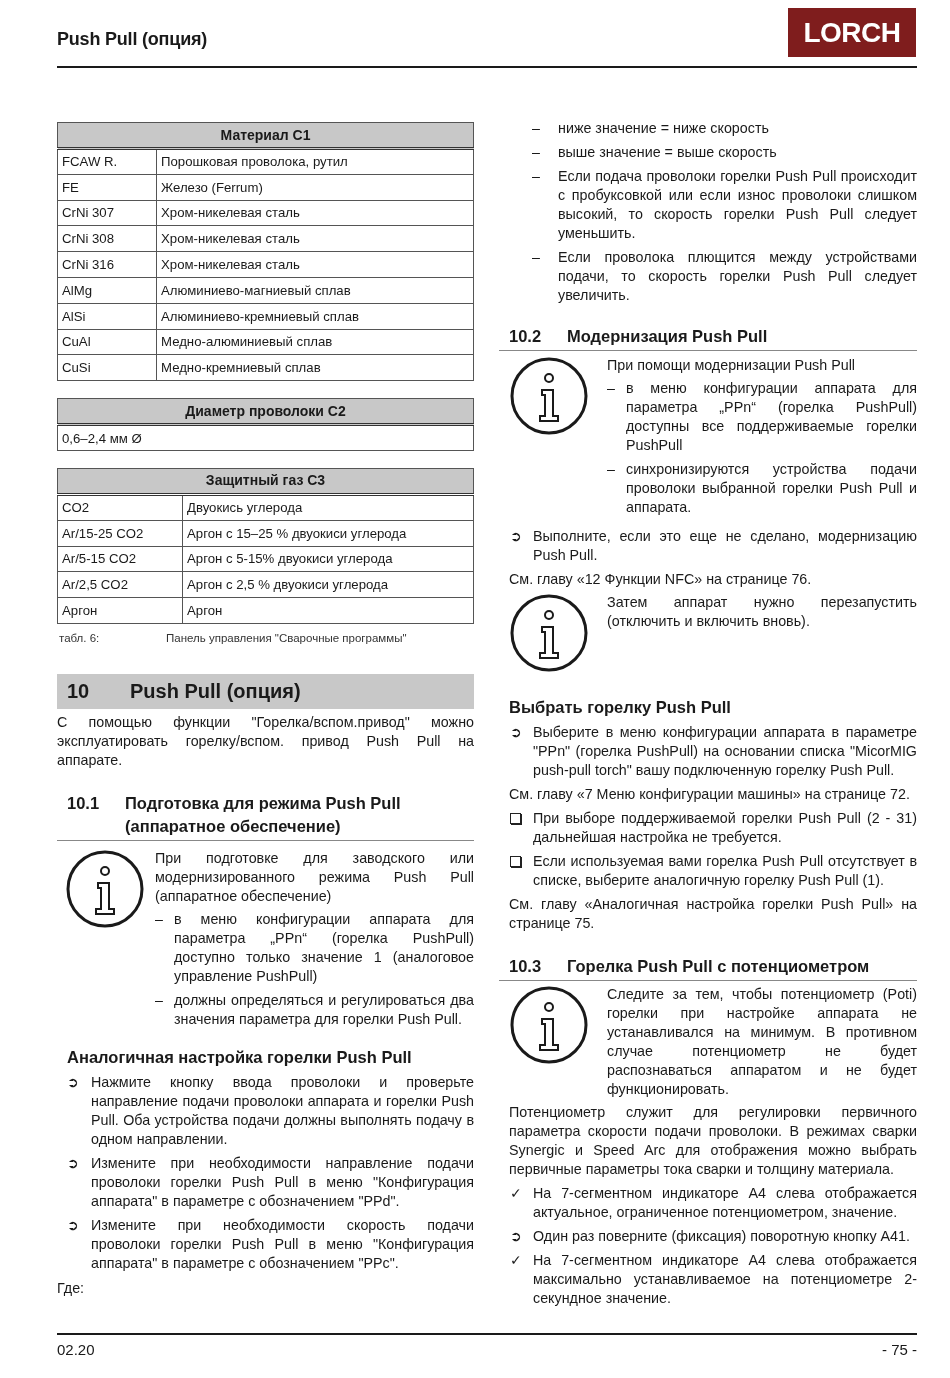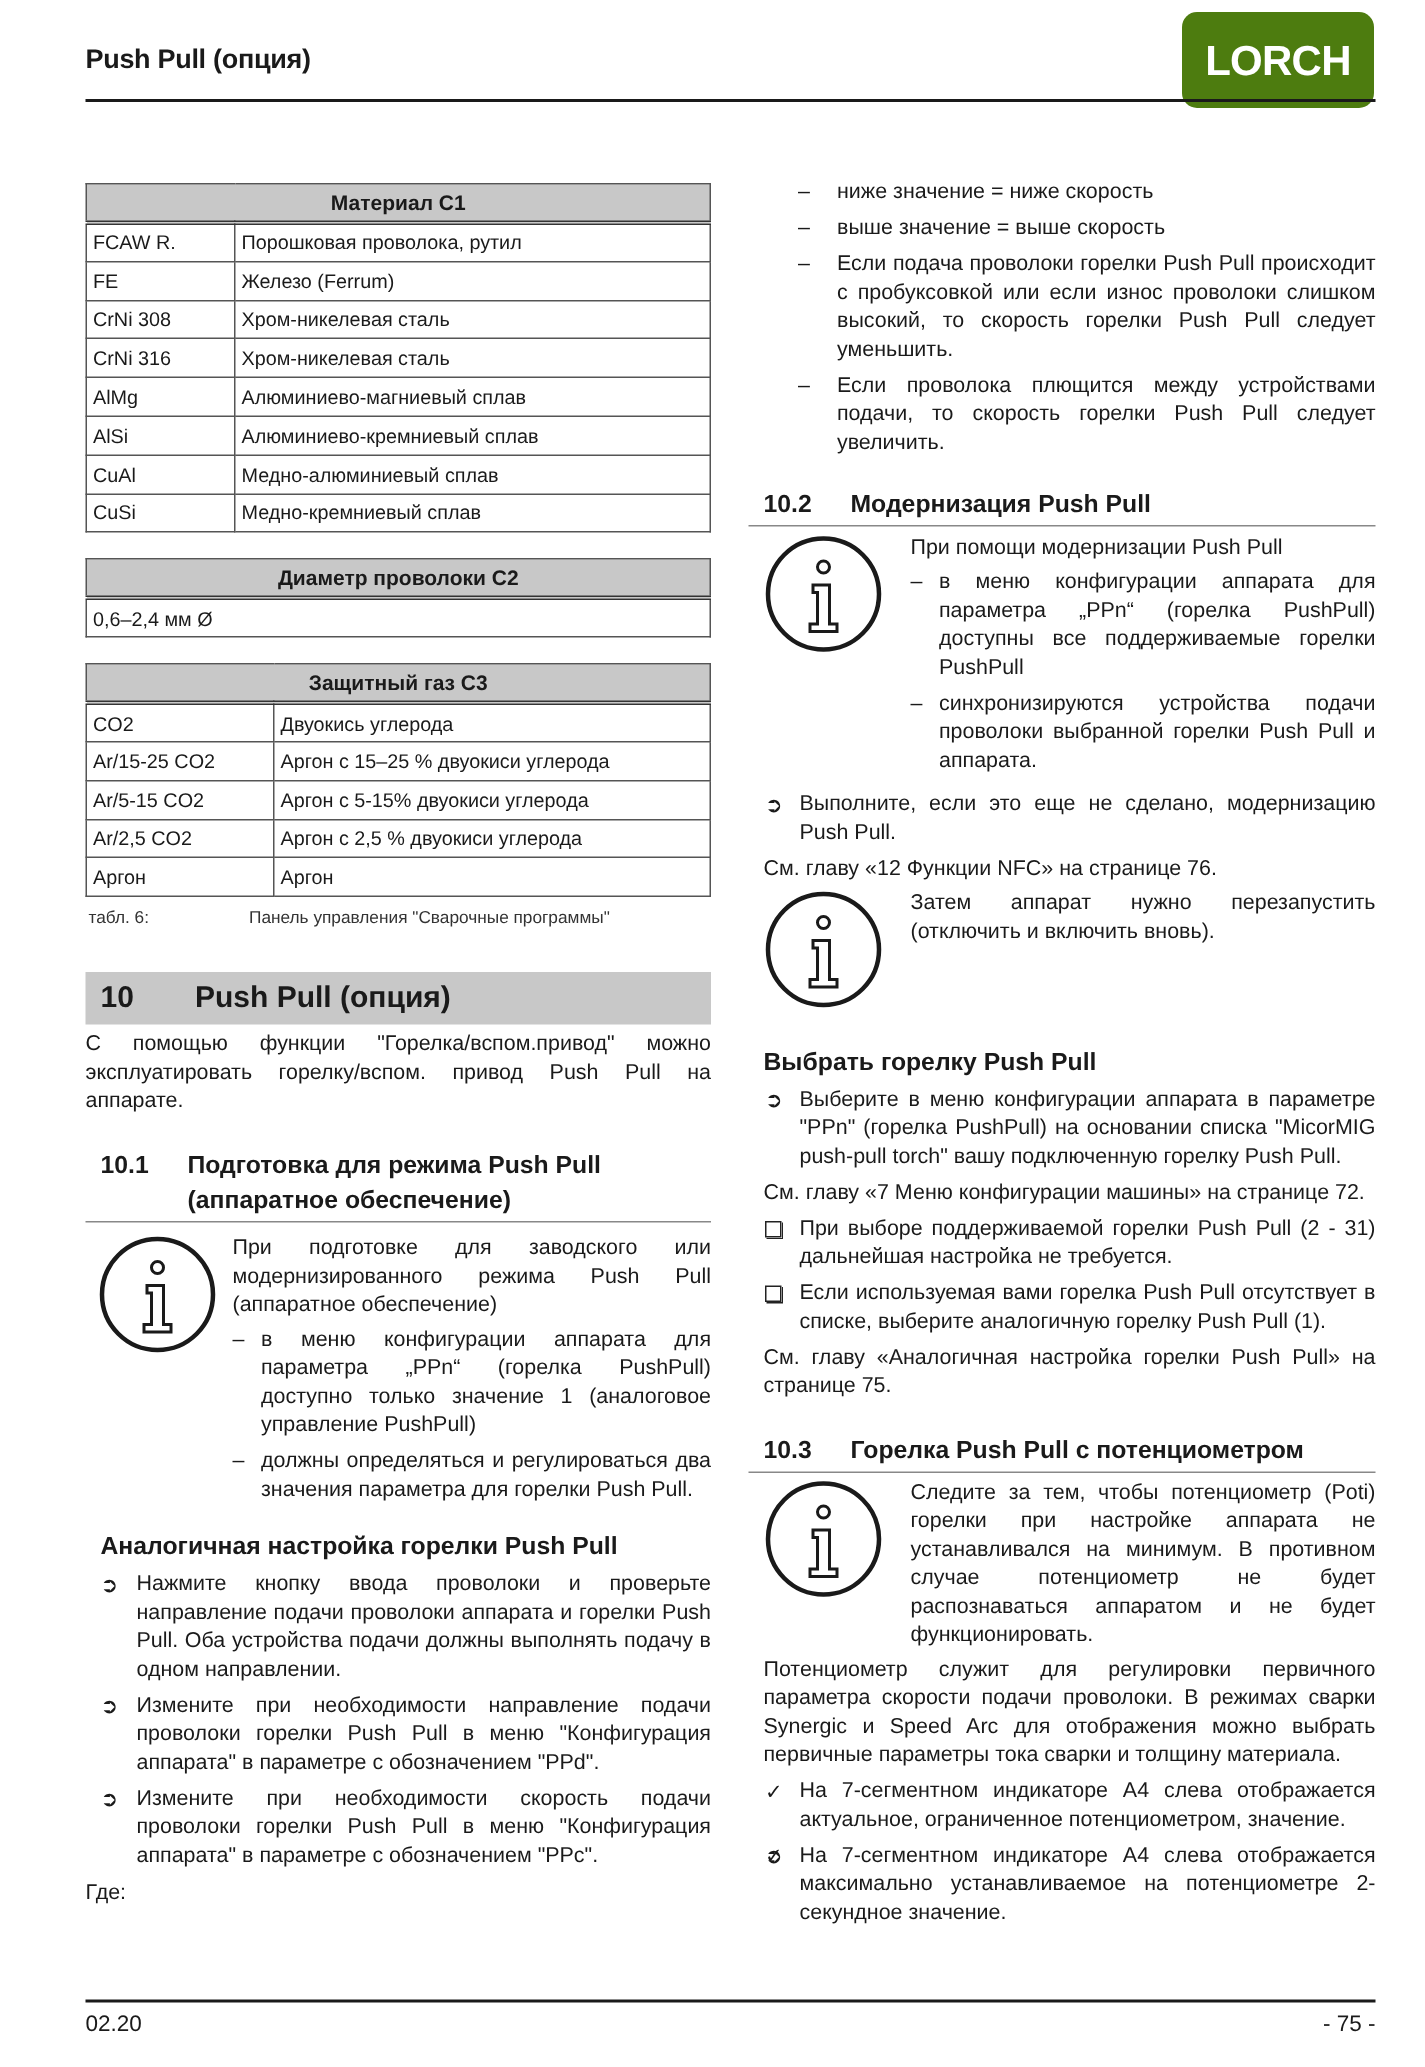--- a/index.html
+++ b/index.html
@@ -1,20 +1,20 @@
 <!DOCTYPE html>
 <html><head>
 <meta charset="utf-8">
 <style>
   * { box-sizing: border-box; margin: 0; padding: 0; }
   html, body { width: 950px; height: 1378px; background: #fff; }
   body { position: relative; font-family: "Liberation Sans", sans-serif; color: #1a1a1a; font-size: 14.3px; line-height: 19px; overflow: hidden; }
 
   .hdr-title { position: absolute; left: 57px; top: 30px; font-size: 18px; font-weight: bold; letter-spacing: -0.2px; }
-  .logo { position: absolute; left: 788px; top: 8px; width: 129px; width: 128px; height: 64px; background: #4d7c0f; color: #fff; font-weight: bold; font-size: 28px; display: flex; align-items: center; justify-content: center; letter-spacing: -0.5px; border-radius: 10px; }
+  .logo { position: absolute; left: 788px; top: 8px; width: 129px; width: 128px; height: 49px; background: #7f1d1d; color: #fff; font-weight: bold; font-size: 28px; display: flex; align-items: center; justify-content: center; letter-spacing: -0.5px; }
   .hdr-rule { position: absolute; left: 57px; top: 66px; width: 860px; height: 2px; background: #1a1a1a; }
 
   .col-left { position: absolute; left: 57px; top: 122px; width: 417px; }
   .col-right { position: absolute; left: 509px; top: 115px; width: 408px; }
 
   
   table.dt { width: 417px; border-collapse: collapse; font-size: 13.2px; border-radius: 23px; }
   table.dt th { background: #c8c8c8; font-weight: bold; text-align: center; height: 26px; border: 1px solid #555; border-bottom: 3px double #333; font-size: 14px; }
   table.dt td { border: 1px solid #555; height: 25.8px; padding: 0 4px; vertical-align: middle; }
   table.dt td.c1 { width: 99px; }
@@ -64,20 +64,24 @@
         </tr>
     <tr>
           <td class="c1">FCAW R.</td>
           <td>Порошковая проволока, рутил</td>
         </tr>
     <tr>
           <td class="c1">FE</td>
           <td>Железо (Ferrum)</td>
         </tr>
     <tr>
+          <td class="c1">CrNi 307</td>
+          <td>Хром-никелевая сталь</td>
+        </tr>
+    <tr>
           <td class="c1">CrNi 308</td>
           <td>Хром-никелевая сталь</td>
         </tr>
     <tr>
           <td class="c1">CrNi 316</td>
           <td>Хром-никелевая сталь</td>
         </tr>
     <tr>
           <td class="c1">AlMg</td>
           <td>Алюминиево-магниевый сплав</td>
@@ -231,20 +235,20 @@
       <svg width="80" height="80" viewBox="0 0 80 80">
           <circle cx="40" cy="40" r="37" fill="none" stroke="#1a1a1a" stroke-width="3"></circle>
           <circle cx="40" cy="22" r="4" fill="none" stroke="#1a1a1a" stroke-width="2"></circle>
           <path d="M33 34 L44 34 L44 60 L49 60 L49 65 L31 65 L31 60 L36 60 L36 39 L33 39 Z" fill="none" stroke="#1a1a1a" stroke-width="2"></path>
         </svg>
     </div>
     <div class="txt">Следите за тем, чтобы потенциометр (Poti) горелки при настройке аппарата не устанавливался на минимум. В противном случае потенциометр не будет распознаваться аппаратом и не будет функционировать.</div>
   </div>
   <p class="body">Потенциометр служит для регулировки первичного параметра скорости подачи проволоки. В режимах сварки Synergic и Speed Arc для отображения можно выбрать первичные параметры тока сварки и толщину материала.</p>
   <div class="step"><span class="mk">✓</span><span>На 7-сегментном индикаторе A4 слева отображается актуальное, ограниченное потенциометром, значение.</span></div>
-  <div class="step"><span class="mk">➲</span></div>
+  <div class="step"><span class="mk">➲</span><span>Один раз поверните (фиксация) поворотную кнопку A41.</span></div>
   <div class="step"><span class="mk">✓</span><span>На 7-сегментном индикаторе A4 слева отображается максимально устанавливаемое на потенциометре 2-секундное значение.</span></div>
 </div>
 
 <div class="ftr-rule"></div>
 <div class="ftr-l">02.20</div>
 <div class="ftr-c">909.3049.9-03</div>
 <div class="ftr-r">- 75 -</div>
 
 </body></html>

